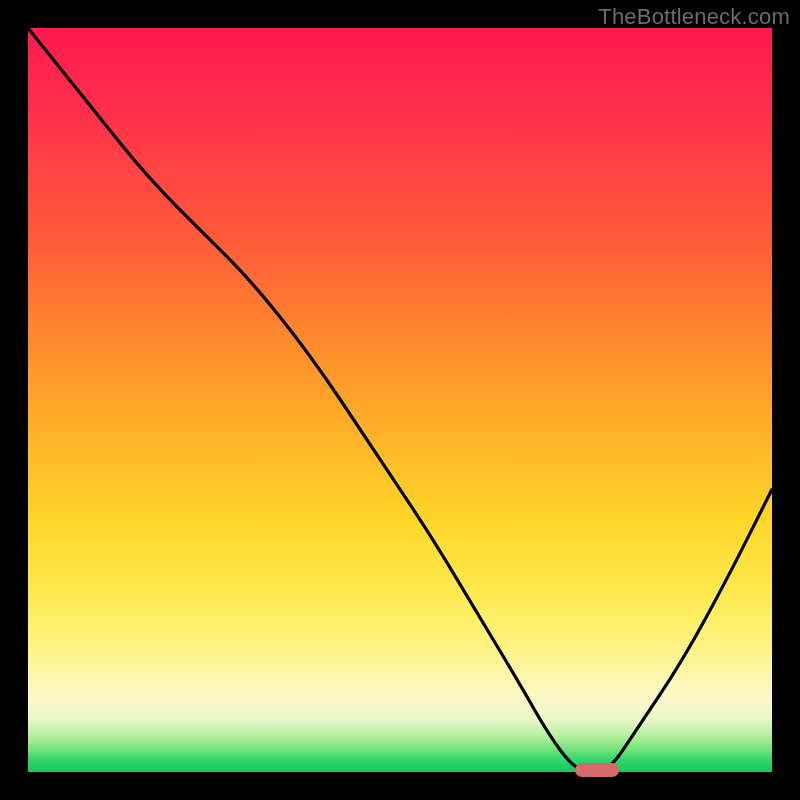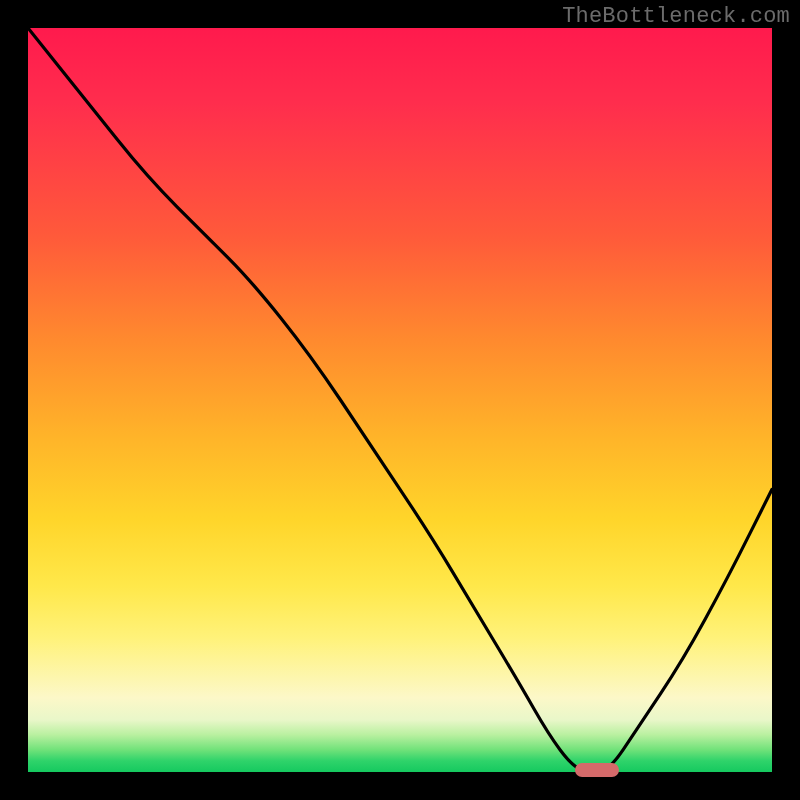--- a/index.html
+++ b/index.html
@@ -11,21 +11,20 @@
     overflow: hidden;
     font-family: Arial, Helvetica, sans-serif;
   }
   .frame {
     position: absolute;
     top: 0;
     left: 0;
     width: 800px;
     height: 800px;
     background: #000;
-    font-family: Liberation Mono, monospace;
   }
   .plot-area {
     position: absolute;
     top: 28px;
     left: 28px;
     width: 744px;
     height: 744px;
     
     background: linear-gradient(
       to bottom,

